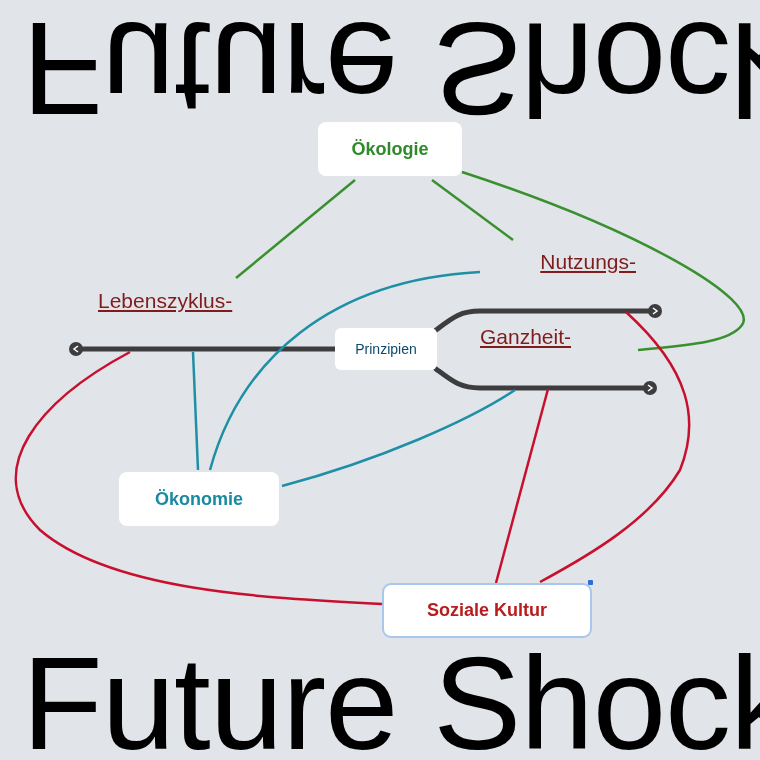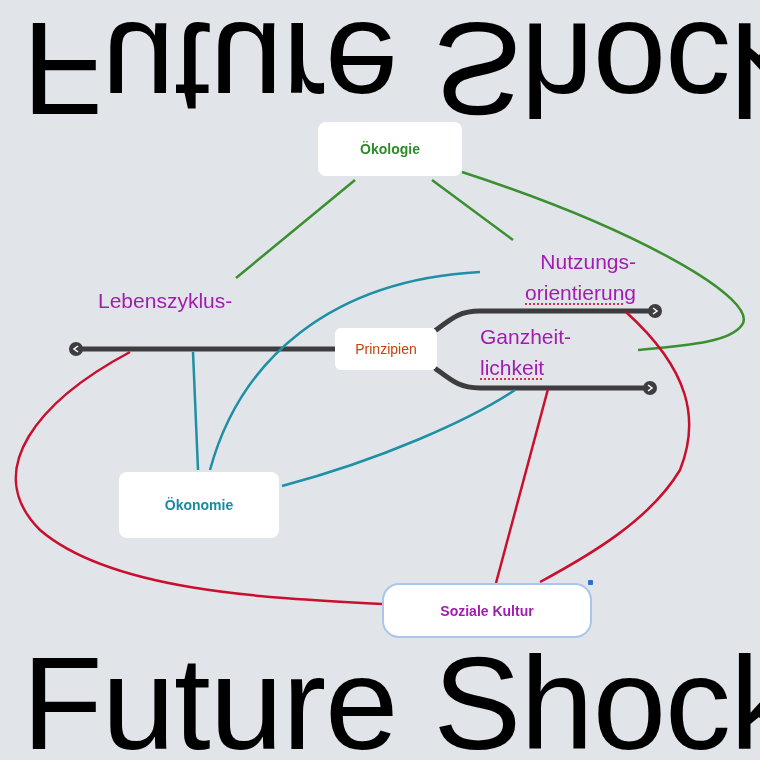--- a/index.html
+++ b/index.html
@@ -6,28 +6,28 @@
   body { width:760px; height:760px; background:#e1e5ea; position:relative; overflow:hidden;
          font-family:"Liberation Sans", sans-serif; }
   .big-title { position:absolute; left:0; width:760px; text-align:left; color:#000;
                font-family:"Liberation Sans", sans-serif; font-size:132px; line-height:1;
                white-space:nowrap; letter-spacing:-1px; }
   .title-bottom { top:638px; left:22px; }
   .title-top { top:-12px; left:22px; transform:scaleY(-1); transform-origin:center; height:140px; overflow:hidden; }
   .title-top-inner { position:absolute; top:-6px; left:0; }
   svg.links { position:absolute; left:0; top:0; }
   .node { position:absolute; background:#fff; border-radius:8px; display:flex; align-items:center;
-          justify-content:center; font-weight:bold; font-size:14px; box-sizing:border-box; }
+          justify-content:center; font-weight:bold; font-size:18px; box-sizing:border-box; }
   .node.eco { left:318px; top:122px; width:144px; height:54px; color:#2e8a2a; }
-  .node.oek { left:119px; top:472px; width:160px; height:66px; color:#1a8aa0; }
-  .node.soz { left:382px; top:583px; width:210px; height:55px; color:#a21caf;
-              border:2px solid #a9c6ec; border-radius:17px; }
+  .node.oek { left:119px; top:472px; width:160px; height:54px; color:#1a8aa0; }
+  .node.soz { left:382px; top:583px; width:210px; height:55px; color:#b91c1c;
+              border:2px solid #a9c6ec; border-radius:9px; }
   .handle { position:absolute; left:588px; top:580px; width:5px; height:5px; background:#2a6ed6; border-radius:1px; }
-  .node.center { left:335px; top:328px; width:102px; height:42px; font-weight:normal; font-size:14px; color:#c2410c; border-radius:6px; }
-  .topic { position:absolute; font-size:21px; color:#a21caf; line-height:31px; white-space:nowrap; }
+  .node.center { left:335px; top:328px; width:102px; height:42px; font-weight:normal; font-size:14px; color:#0c4a6e; border-radius:6px; }
+  .topic { position:absolute; font-size:21px; color:#7f1d1d; line-height:31px; white-space:nowrap;text-decoration:underline; }
   .topic.leb { left:98px; top:285px; text-align:right; }
   .topic.nut { left:480px; top:246px; width:156px; text-align:right; }
   .topic.gan { left:480px; top:321px; width:148px; text-align:left; }
   .squig { text-decoration:underline; text-decoration-style:dotted; text-decoration-color:#d0344a; text-underline-offset:3px; }
 </style>
 </head>
 <body>
 
 <div class="big-title title-top">
   <div class="title-top-inner">Future Shock !</div>
@@ -82,20 +82,18 @@
 
 <div class="node center">
   <span>Prinzipien</span>
 </div>
 
 <div class="topic leb">
   <div>Lebenszyklus-</div>
 </div>
 <div class="topic nut">
   <div>Nutzungs-</div>
-  <div><span class="squig">orientierung</span></div>
 </div>
 <div class="topic gan">
   <div>Ganzheit-</div>
-  <div><span class="squig">lichkeit</span></div>
 </div>
 
 <div class="big-title title-bottom">Future Shock</div>
 
 </body></html>

